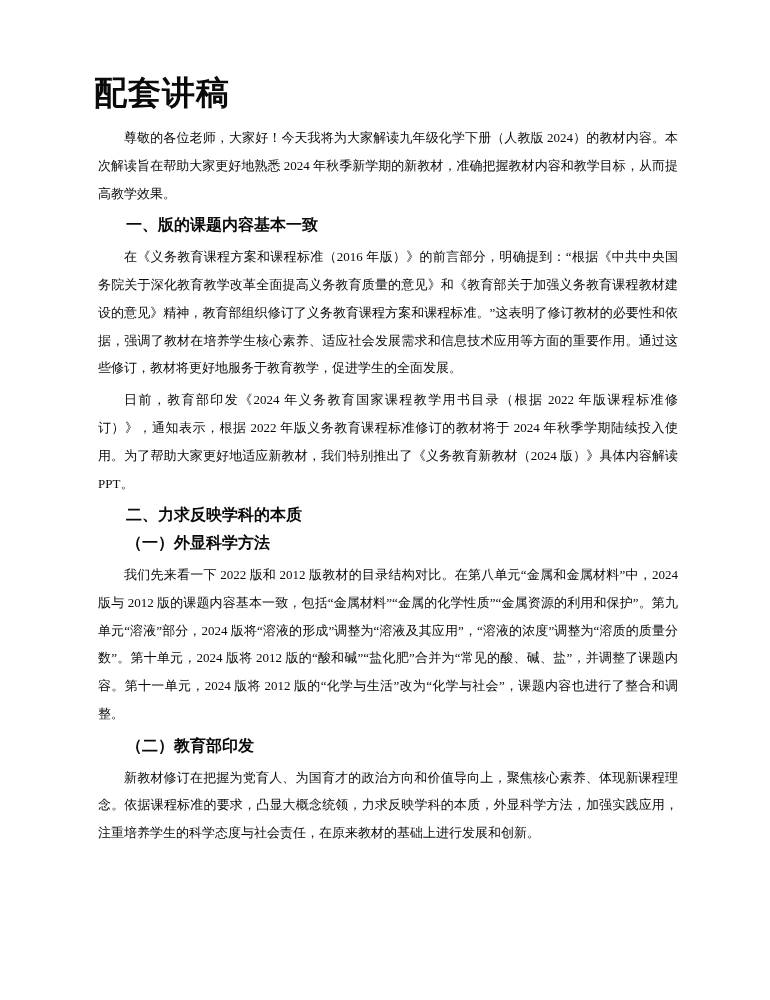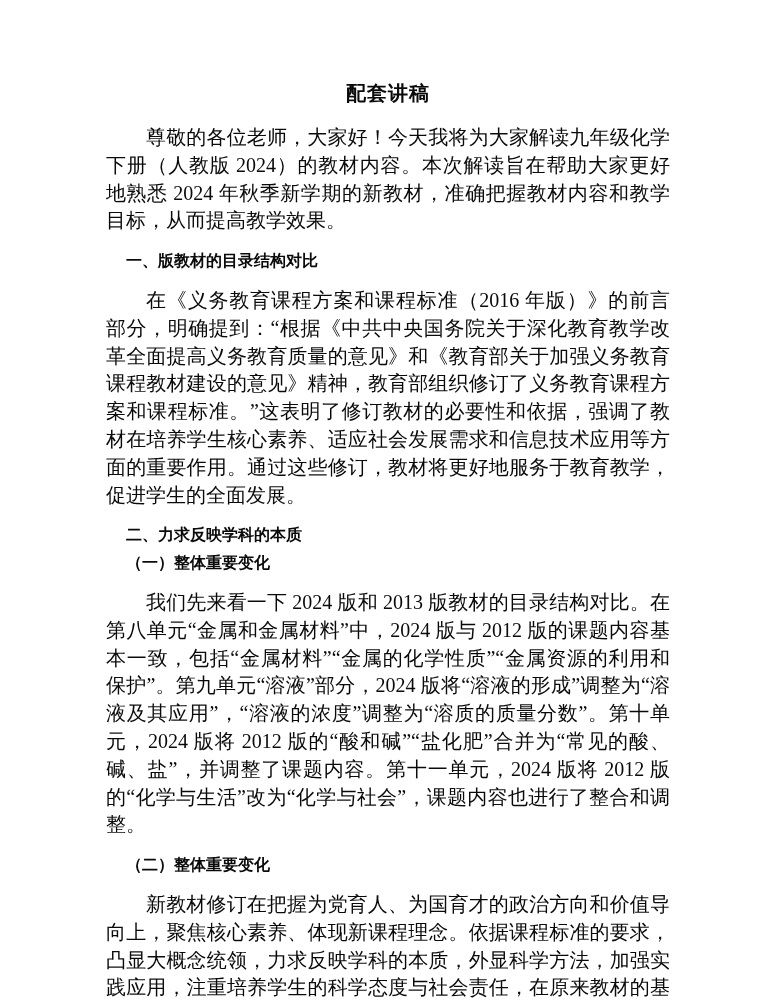--- a/index.html
+++ b/index.html
@@ -15,33 +15,33 @@
     overflow: hidden;
     font-family: "Liberation Serif", "DejaVu Serif", serif;
     color: #0a0a0a;
     box-sizing: border-box;
   }
   .content {
     box-sizing: border-box;
     padding: 74px 88px 0 94px;
   }
   .doc-title {
-    font-size: 20px;
+    font-size: 33px;
     font-weight: bold;
-    text-align: center;
+    text-align: left;
     line-height: 38px;
     margin: 0 0 12px 0;
     letter-spacing: 1px;
   }
   .para {
-    font-size: 20px;
+    font-size: 13px;
     line-height: 27.8px;
     text-align: justify;
     text-indent: 2em;
-    margin: 12px;
+    margin: 4px;
     word-break: break-all;
   }
   .heading {
     font-size: 16px;
     line-height: 27.8px;
     font-weight: bold;
     text-indent: 2em;
     text-align: left;
     margin: 0;
   }
@@ -49,29 +49,30 @@
 </head>
 <body>
 
 <div class="page">
   <div class="content">
 
     <h1 class="doc-title">配套讲稿</h1>
 
     <p class="para">尊敬的各位老师，大家好！今天我将为大家解读九年级化学下册（人教版 2024）的教材内容。本次解读旨在帮助大家更好地熟悉 2024 年秋季新学期的新教材，准确把握教材内容和教学目标，从而提高教学效果。</p>
 
-    <h2 class="heading">一、版教材的目录结构对比</h2>
+    <h2 class="heading">一、版的课题内容基本一致</h2>
 
     <p class="para">在《义务教育课程方案和课程标准（2016 年版）》的前言部分，明确提到：“根据《中共中央国务院关于深化教育教学改革全面提高义务教育质量的意见》和《教育部关于加强义务教育课程教材建设的意见》精神，教育部组织修订了义务教育课程方案和课程标准。”这表明了修订教材的必要性和依据，强调了教材在培养学生核心素养、适应社会发展需求和信息技术应用等方面的重要作用。通过这些修订，教材将更好地服务于教育教学，促进学生的全面发展。</p>
 
+    <p class="para">日前，教育部印发《2024 年义务教育国家课程教学用书目录（根据 2022 年版课程标准修订）》，通知表示，根据 2022 年版义务教育课程标准修订的教材将于 2024 年秋季学期陆续投入使用。为了帮助大家更好地适应新教材，我们特别推出了《义务教育新教材（2024 版）》具体内容解读 PPT。</p>
 
     <h2 class="heading">二、力求反映学科的本质</h2>
 
-    <h3 class="heading">（一）整体重要变化</h3>
+    <h3 class="heading">（一）外显科学方法</h3>
 
-    <p class="para">我们先来看一下 2024 版和 2013 版教材的目录结构对比。在第八单元“金属和金属材料”中，2024 版与 2012 版的课题内容基本一致，包括“金属材料”“金属的化学性质”“金属资源的利用和保护”。第九单元“溶液”部分，2024 版将“溶液的形成”调整为“溶液及其应用”，“溶液的浓度”调整为“溶质的质量分数”。第十单元，2024 版将 2012 版的“酸和碱”“盐化肥”合并为“常见的酸、碱、盐”，并调整了课题内容。第十一单元，2024 版将 2012 版的“化学与生活”改为“化学与社会”，课题内容也进行了整合和调整。</p>
+    <p class="para">我们先来看一下 2022 版和 2012 版教材的目录结构对比。在第八单元“金属和金属材料”中，2024 版与 2012 版的课题内容基本一致，包括“金属材料”“金属的化学性质”“金属资源的利用和保护”。第九单元“溶液”部分，2024 版将“溶液的形成”调整为“溶液及其应用”，“溶液的浓度”调整为“溶质的质量分数”。第十单元，2024 版将 2012 版的“酸和碱”“盐化肥”合并为“常见的酸、碱、盐”，并调整了课题内容。第十一单元，2024 版将 2012 版的“化学与生活”改为“化学与社会”，课题内容也进行了整合和调整。</p>
 
-    <h3 class="heading">（二）整体重要变化</h3>
+    <h3 class="heading">（二）教育部印发</h3>
 
     <p class="para">新教材修订在把握为党育人、为国育才的政治方向和价值导向上，聚焦核心素养、体现新课程理念。依据课程标准的要求，凸显大概念统领，力求反映学科的本质，外显科学方法，加强实践应用，注重培养学生的科学态度与社会责任，在原来教材的基础上进行发展和创新。</p>
 
   </div>
 </div>
 
 </body></html>

